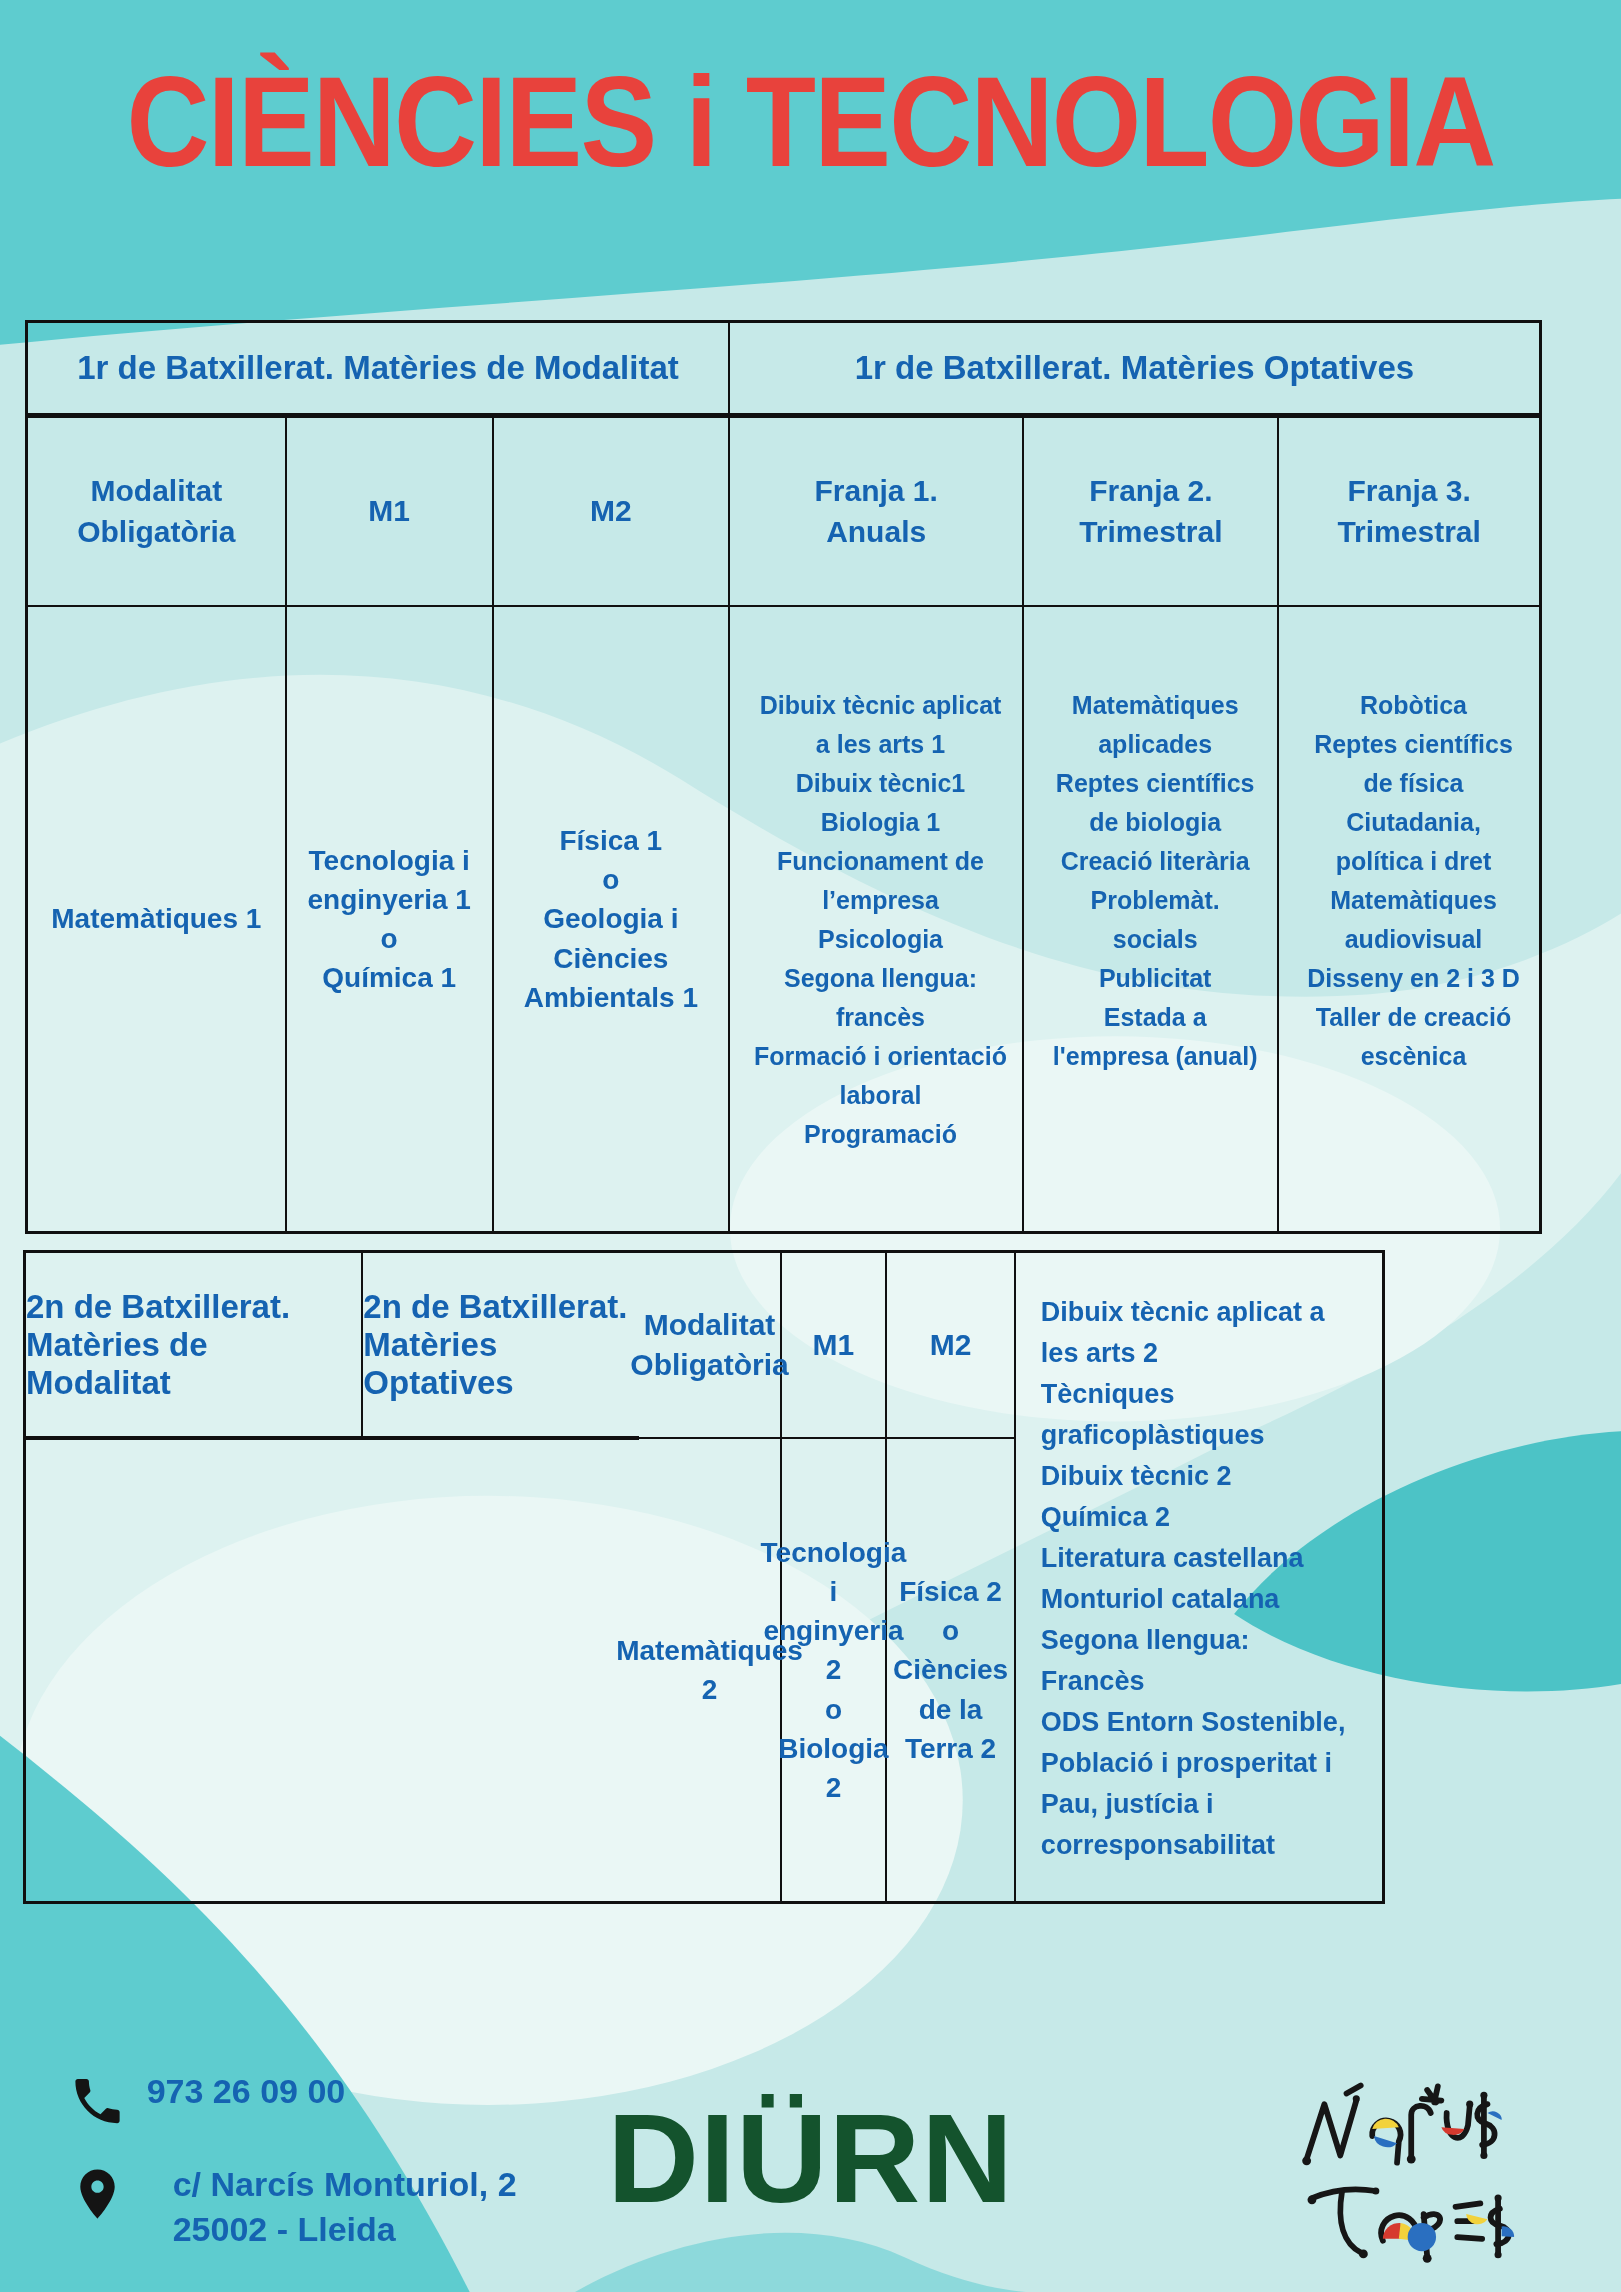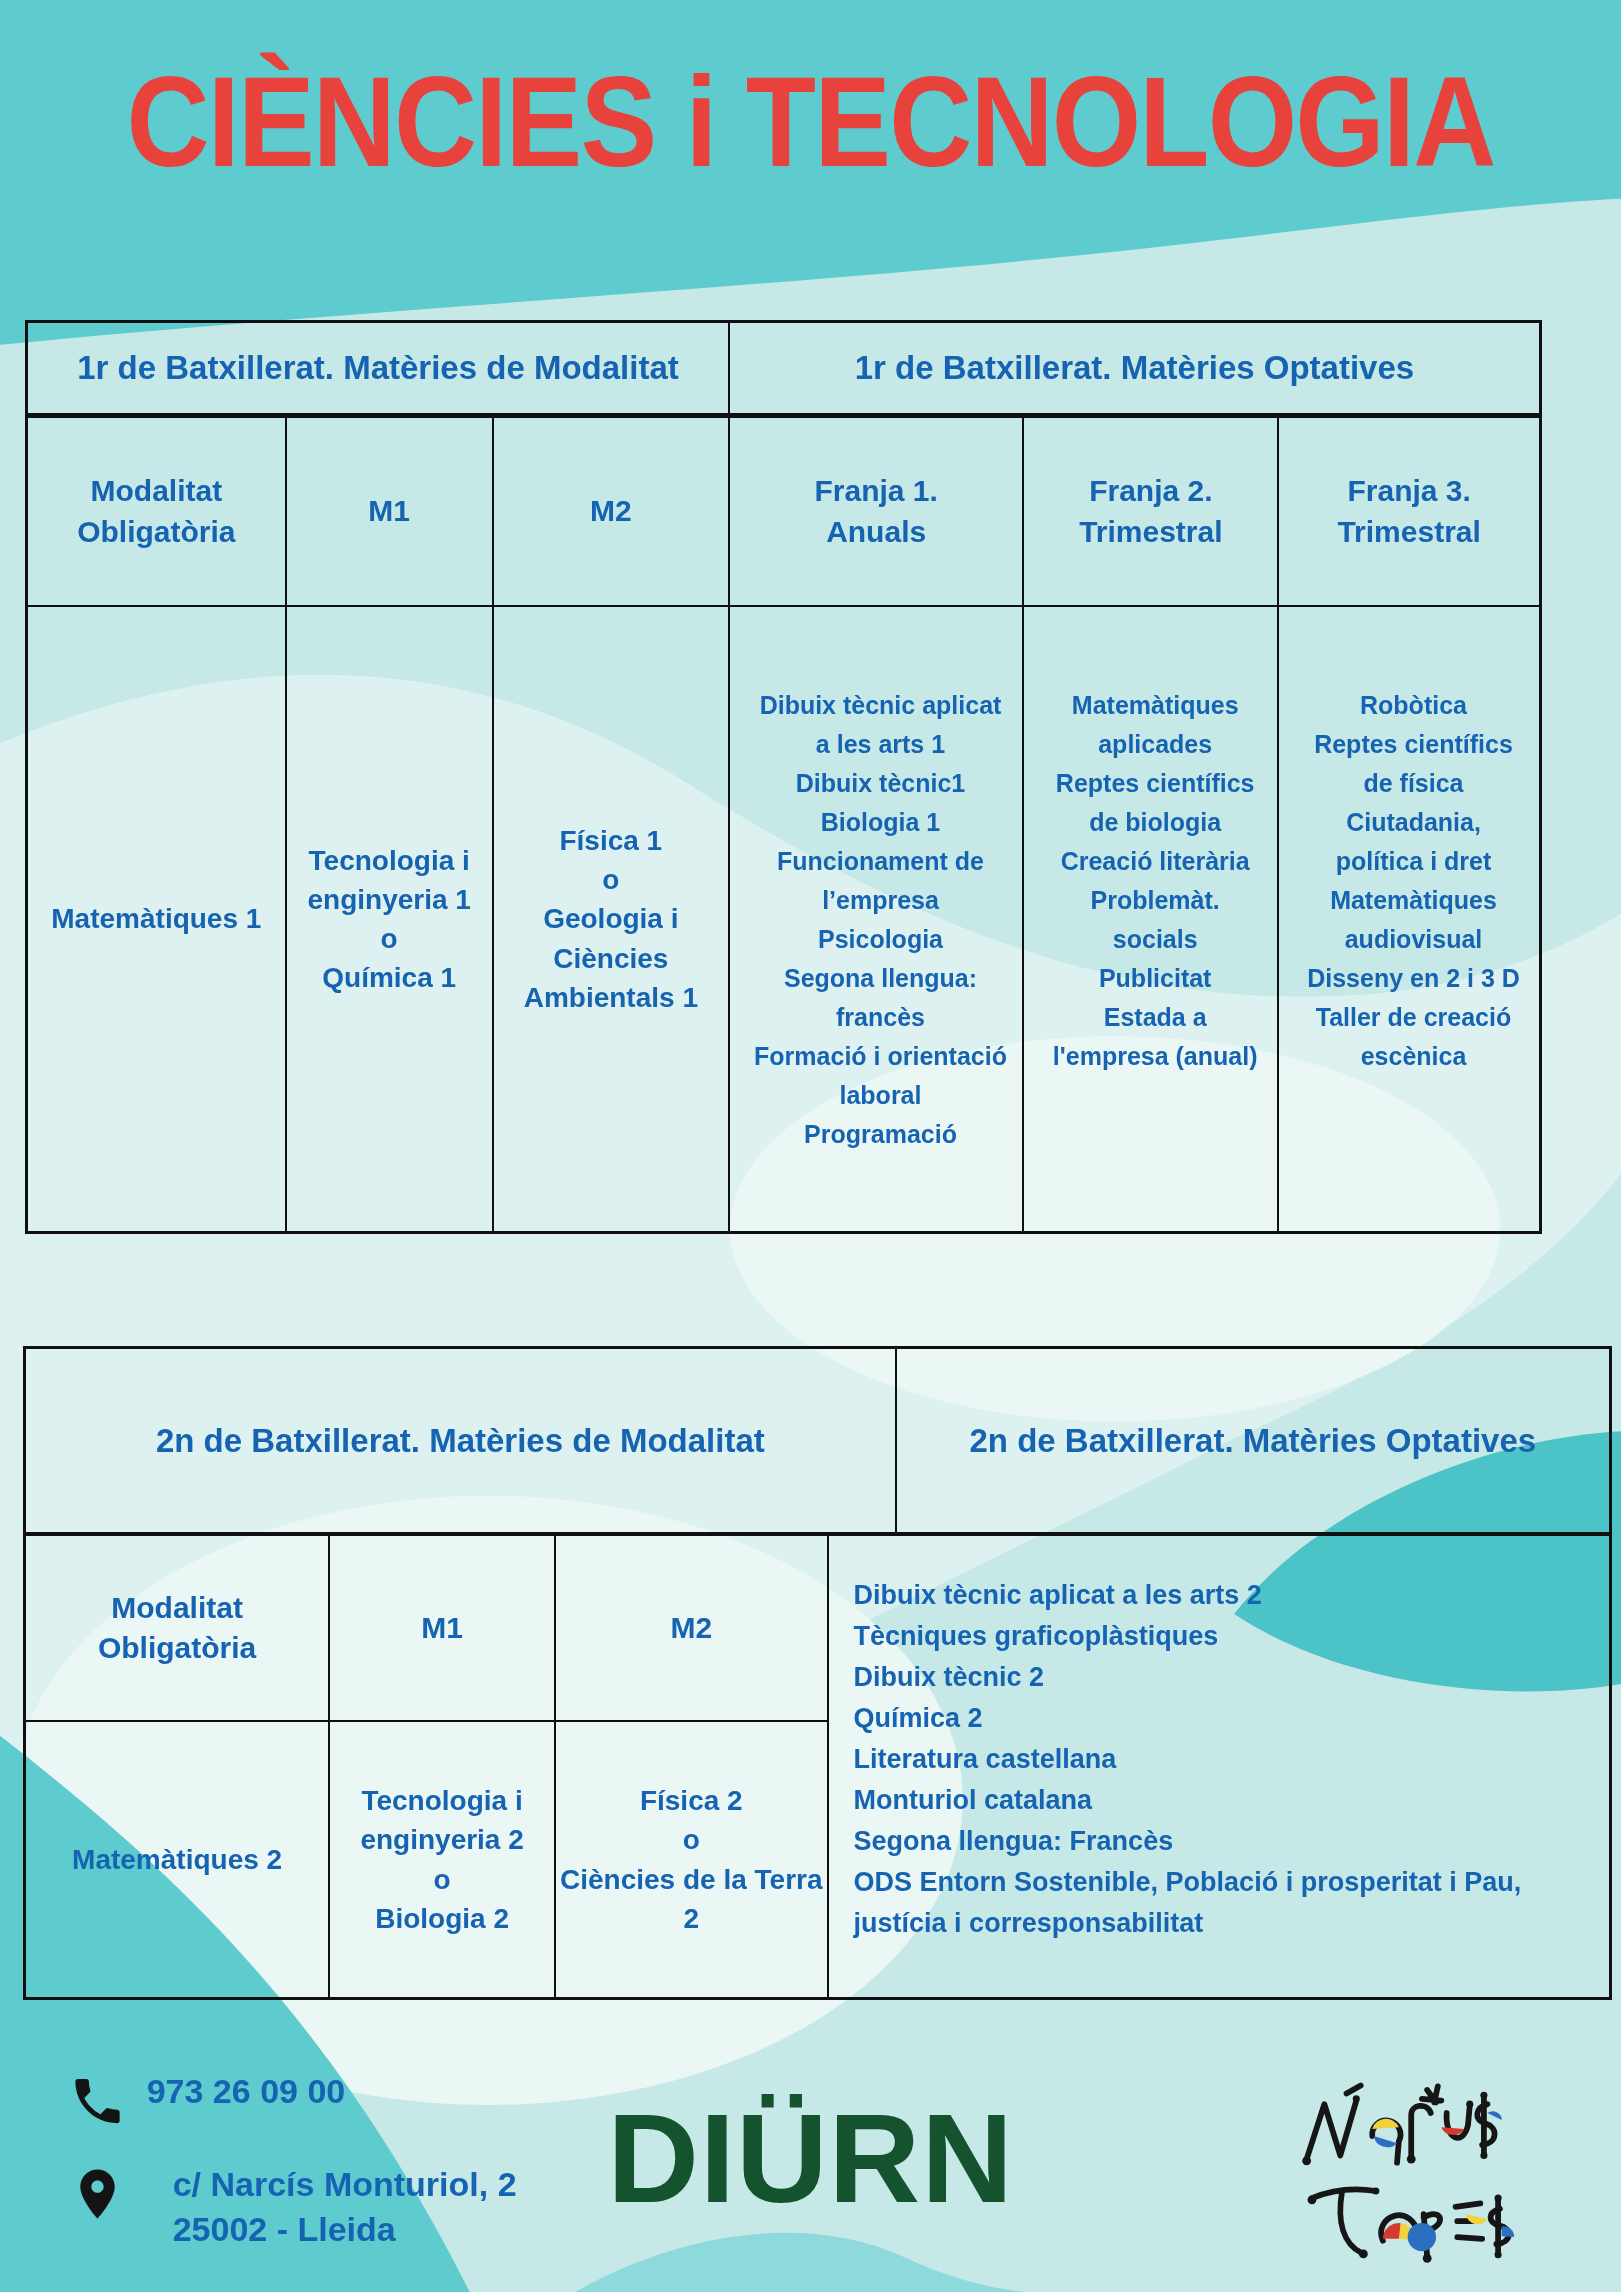--- a/index.html
+++ b/index.html
@@ -37,23 +37,23 @@
   .t1-h{grid-row:1;font-size:33px;}
   .t1-h.left{grid-column:1/4;}
   .t1-h.right{grid-column:4/7;}
   .t1-h,.t2-h{border-bottom-width:5.4px !important;}
   .colhead{font-size:30px;line-height:1.35;}
   .bodycell{font-size:28px;line-height:1.4;}
   .franja{font-size:25px;line-height:39px;padding:79px 14.3px 0 23px;text-align:left;box-sizing:border-box;}
   .franja .line{margin:0;text-align:center;}
   
   .t2{
-    position:absolute;left:23px;top:1346px;width:1589px;height:654px;
+    position:absolute;left:23px;top:1250px;width:1362px;height:654px;
     border:3.6px solid #101010;box-sizing:border-box;
-    display:flex;flex-direction:column;
+    display:flex;flex-direction:row;
   }
   .t2-headrow{height:183px;display:flex;border-bottom:4.5px solid #101010;}
   .t2-h{display:flex;align-items:center;justify-content:center;font-size:33px;box-sizing:border-box;}
   .t2-h.left{width:55.0%;border-right:2.7px solid #101010;}
   .t2-h.right{flex:1;}
   .t2-lower{flex:1;display:flex;min-height:0;}
   .t2-left{
     width:50.7%;border-right:2.7px solid #101010;box-sizing:border-box;
     display:grid;grid-template-columns:38.0% 28.2% 33.8%;grid-template-rows:186px 1fr;
   }

